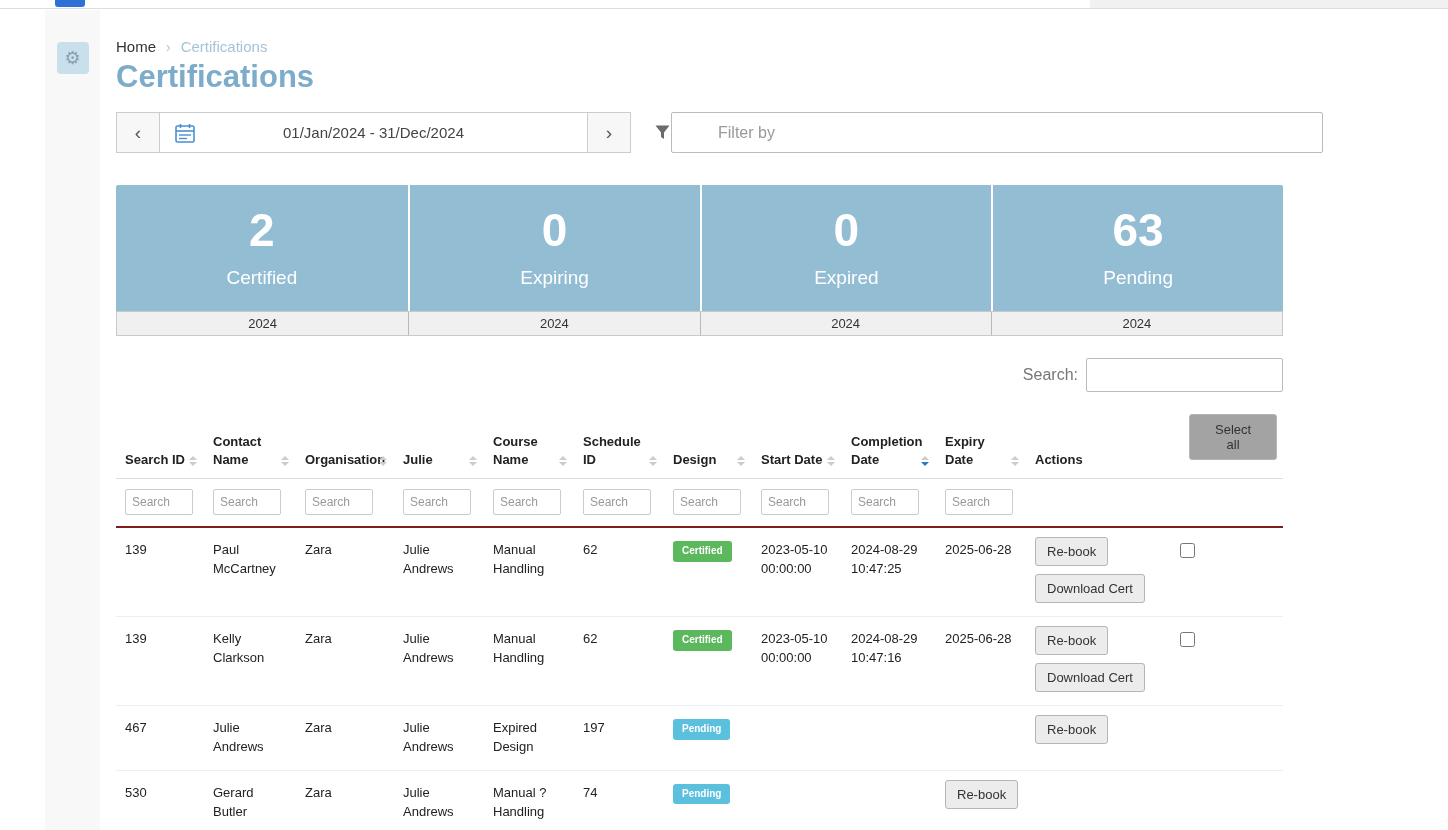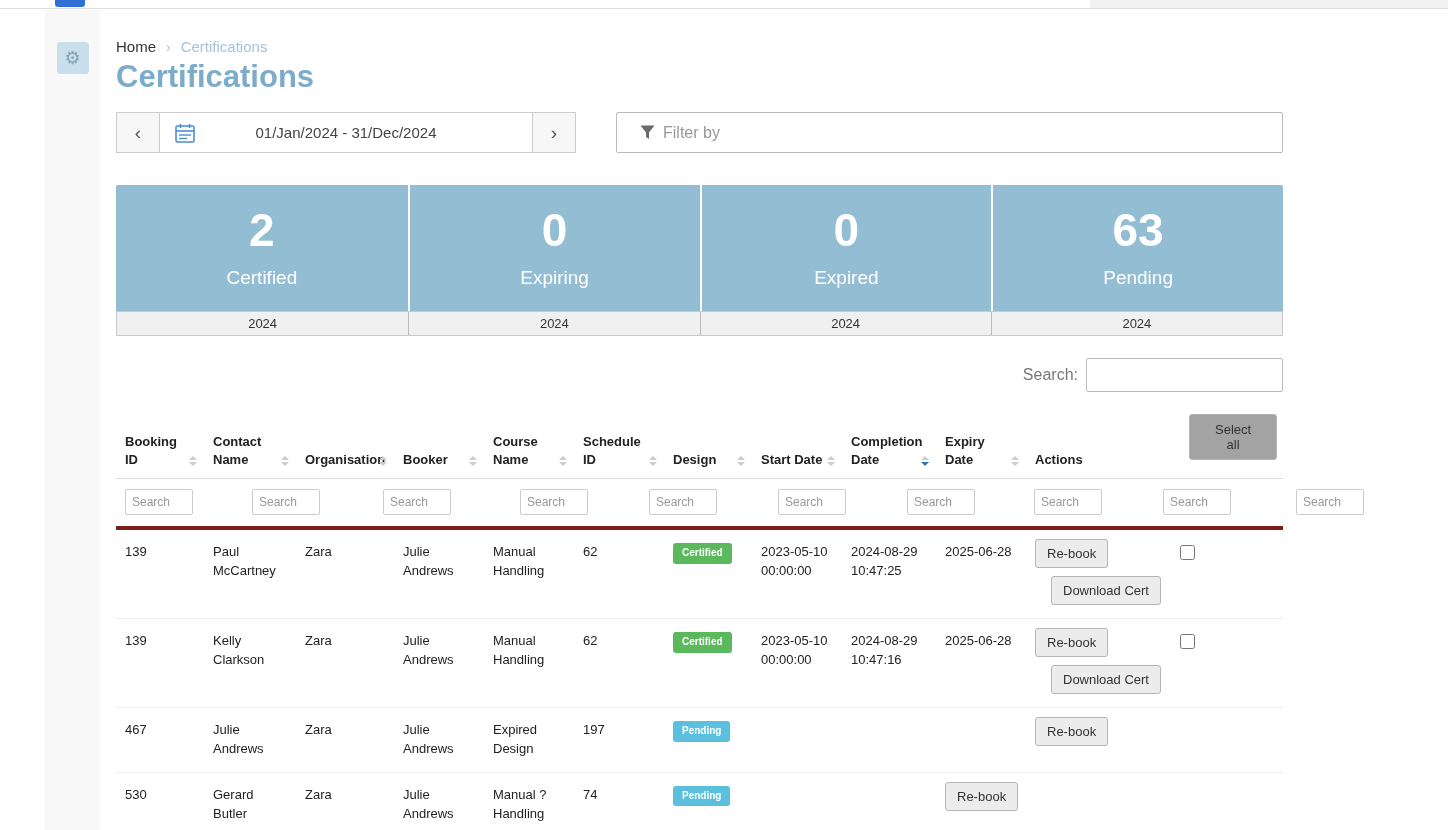--- a/index.html
+++ b/index.html
@@ -27,31 +27,31 @@
   .breadcrumb .home { color:#333; cursor:pointer; }
   .breadcrumb .sep { color:#c0c0c0; margin:0 10px; font-size:14px; }
   .breadcrumb .current { color:#a5c3d9; }
   .page-title { margin-top:4px; font-size:31px; font-weight:bold; color:#7daccb; }
 
   
   .controls { margin-top:17px; display:flex; justify-content:space-between; }
   .date-group { display:flex; height:41px; }
   .chev-btn { width:44px; height:41px; background:#f7f7f7; border:1px solid #ccc;
               color:#555; font-size:19px; cursor:pointer; }
-  .date-field { position:relative; width:374px; height:41px; background:#fff;
+  .date-field { position:relative; width:429px; height:41px; background:#fff;
                 border:1px solid #ccc; margin-left:-1px; display:flex;
                 align-items:center; justify-content:center; cursor:pointer; }
   .date-field .cal { position:absolute; left:14px; top:9px; }
   .date-text { font-size:15px; color:#444; }
   .next-btn { margin-left:-1px; }
 
   .filter-box { position:relative; width:667px; height:41px; }
   .filter-box input { width:100%; height:100%; border:1px solid #bbb; border-radius:2px;
                       padding-left:46px; font-size:16px; color:#0369a1;
-                      font-family:"Liberation Sans", sans-serif; }
+                      font-family:"Liberation Sans", sans-serif;margin-left:40px; }
   .filter-box input::placeholder { color:#999; }
   .filter-box .funnel { position:absolute; left:24px; top:13px; }
 
   
   .stats { margin-top:32px; background:#92bdd3; border-radius:2px 2px 0 0; display:flex; }
   .stat { width:25%; text-align:center; padding:14px 0 22px 0; color:#fff; }
   .stat + .stat { border-left:2px solid #fff; }
   .stat .val { font-size:46px; font-weight:bold; line-height:1.35; }
   .stat .lbl { font-size:19px; margin-top:6px; }
   .years { display:flex; background:#f0f0f0; border:1px solid #c9c9c9; }
@@ -76,37 +76,37 @@
             border-right:4px solid transparent; }
   .sort b.up { border-bottom:4px solid #ccc; margin-bottom:2px; }
   .sort b.down { border-top:4px solid #ccc; }
   .sort.desc b.down { border-top-color:#2a7ab9; }
   .th.noarrow { padding-right:9px; }
   .selectall-btn { margin:6px 0 8px 9px; align-self:flex-start;
                    background:#a3a3a3; border:1px solid #b5b5b5; border-radius:3px;
                    padding:7px 25px; font-size:13px; color:#333; cursor:pointer;
                    font-family:"Liberation Sans", sans-serif; }
 
-  .filters-row { border-bottom:4px solid #7f1d1d; padding:10px 0 11px 0;gap:39px; }
+  .filters-row { border-bottom:2px solid #7f1d1d; padding:10px 0 11px 0; }
   .filters-row input { width:68px; height:26px; margin-left:9px; border:1px solid #ccc;
                        border-radius:2px; padding:0 6px; font-size:12px;
                        font-family:"Liberation Sans", sans-serif; }
   .filters-row input::placeholder { color:#999; }
 
   .tr { border-bottom:1px solid #eee; }
   .td { font-size:13px; padding:13px 6px 13px 9px; line-height:1.45; color:#222;
         word-wrap:break-word; }
   .badge { display:inline-block; color:#fff; font-size:10px; font-weight:bold;
            padding:3px 9px; border-radius:3px; }
   .badge.certified { background:#5cb85c; }
   .badge.pending { background:#5bc0de; }
   .btn { display:block; background:#ececec; border:1px solid #b5b5b5; border-radius:3px;
          padding:6px 11px; font-size:13px; color:#333; cursor:pointer; text-align:center;
          font-family:"Liberation Sans", sans-serif; }
-  .btn + .btn { margin-top:8px;margin-left:16px; }
+  .btn + .btn { margin-top:8px; }
   .td.actions { padding-top:9px; }
   .td.check input { width:15px; height:15px; margin-top:2px; }
 </style>
 </head>
 <body>
 
 <div class="topbar">
   <div class="topbar-right"></div>
   <div class="topbar-chip"></div>
 </div>
@@ -176,42 +176,42 @@
     <div class="year">2024</div>
   </div>
 
   <div class="search-row">
     <label>Search:</label>
     <input type="text" style="">
   </div>
 
   <div class="grid thead">
     <div class="th">
-        <span>Booking ID</span>
+        <span>Search ID</span>
         <span class="sort">
           <b class="up"></b>
           <b class="down"></b>
         </span>
       </div>
     <div class="th">
         <span>Contact Name</span>
         <span class="sort">
           <b class="up"></b>
           <b class="down"></b>
         </span>
       </div>
     <div class="th">
         <span>Organisation</span>
         <span class="sort">
           <b class="up"></b>
           <b class="down"></b>
         </span>
       </div>
     <div class="th">
-        <span>Booker</span>
+        <span>Julie</span>
         <span class="sort">
           <b class="up"></b>
           <b class="down"></b>
         </span>
       </div>
     <div class="th">
         <span>Course Name</span>
         <span class="sort">
           <b class="up"></b>
           <b class="down"></b>

